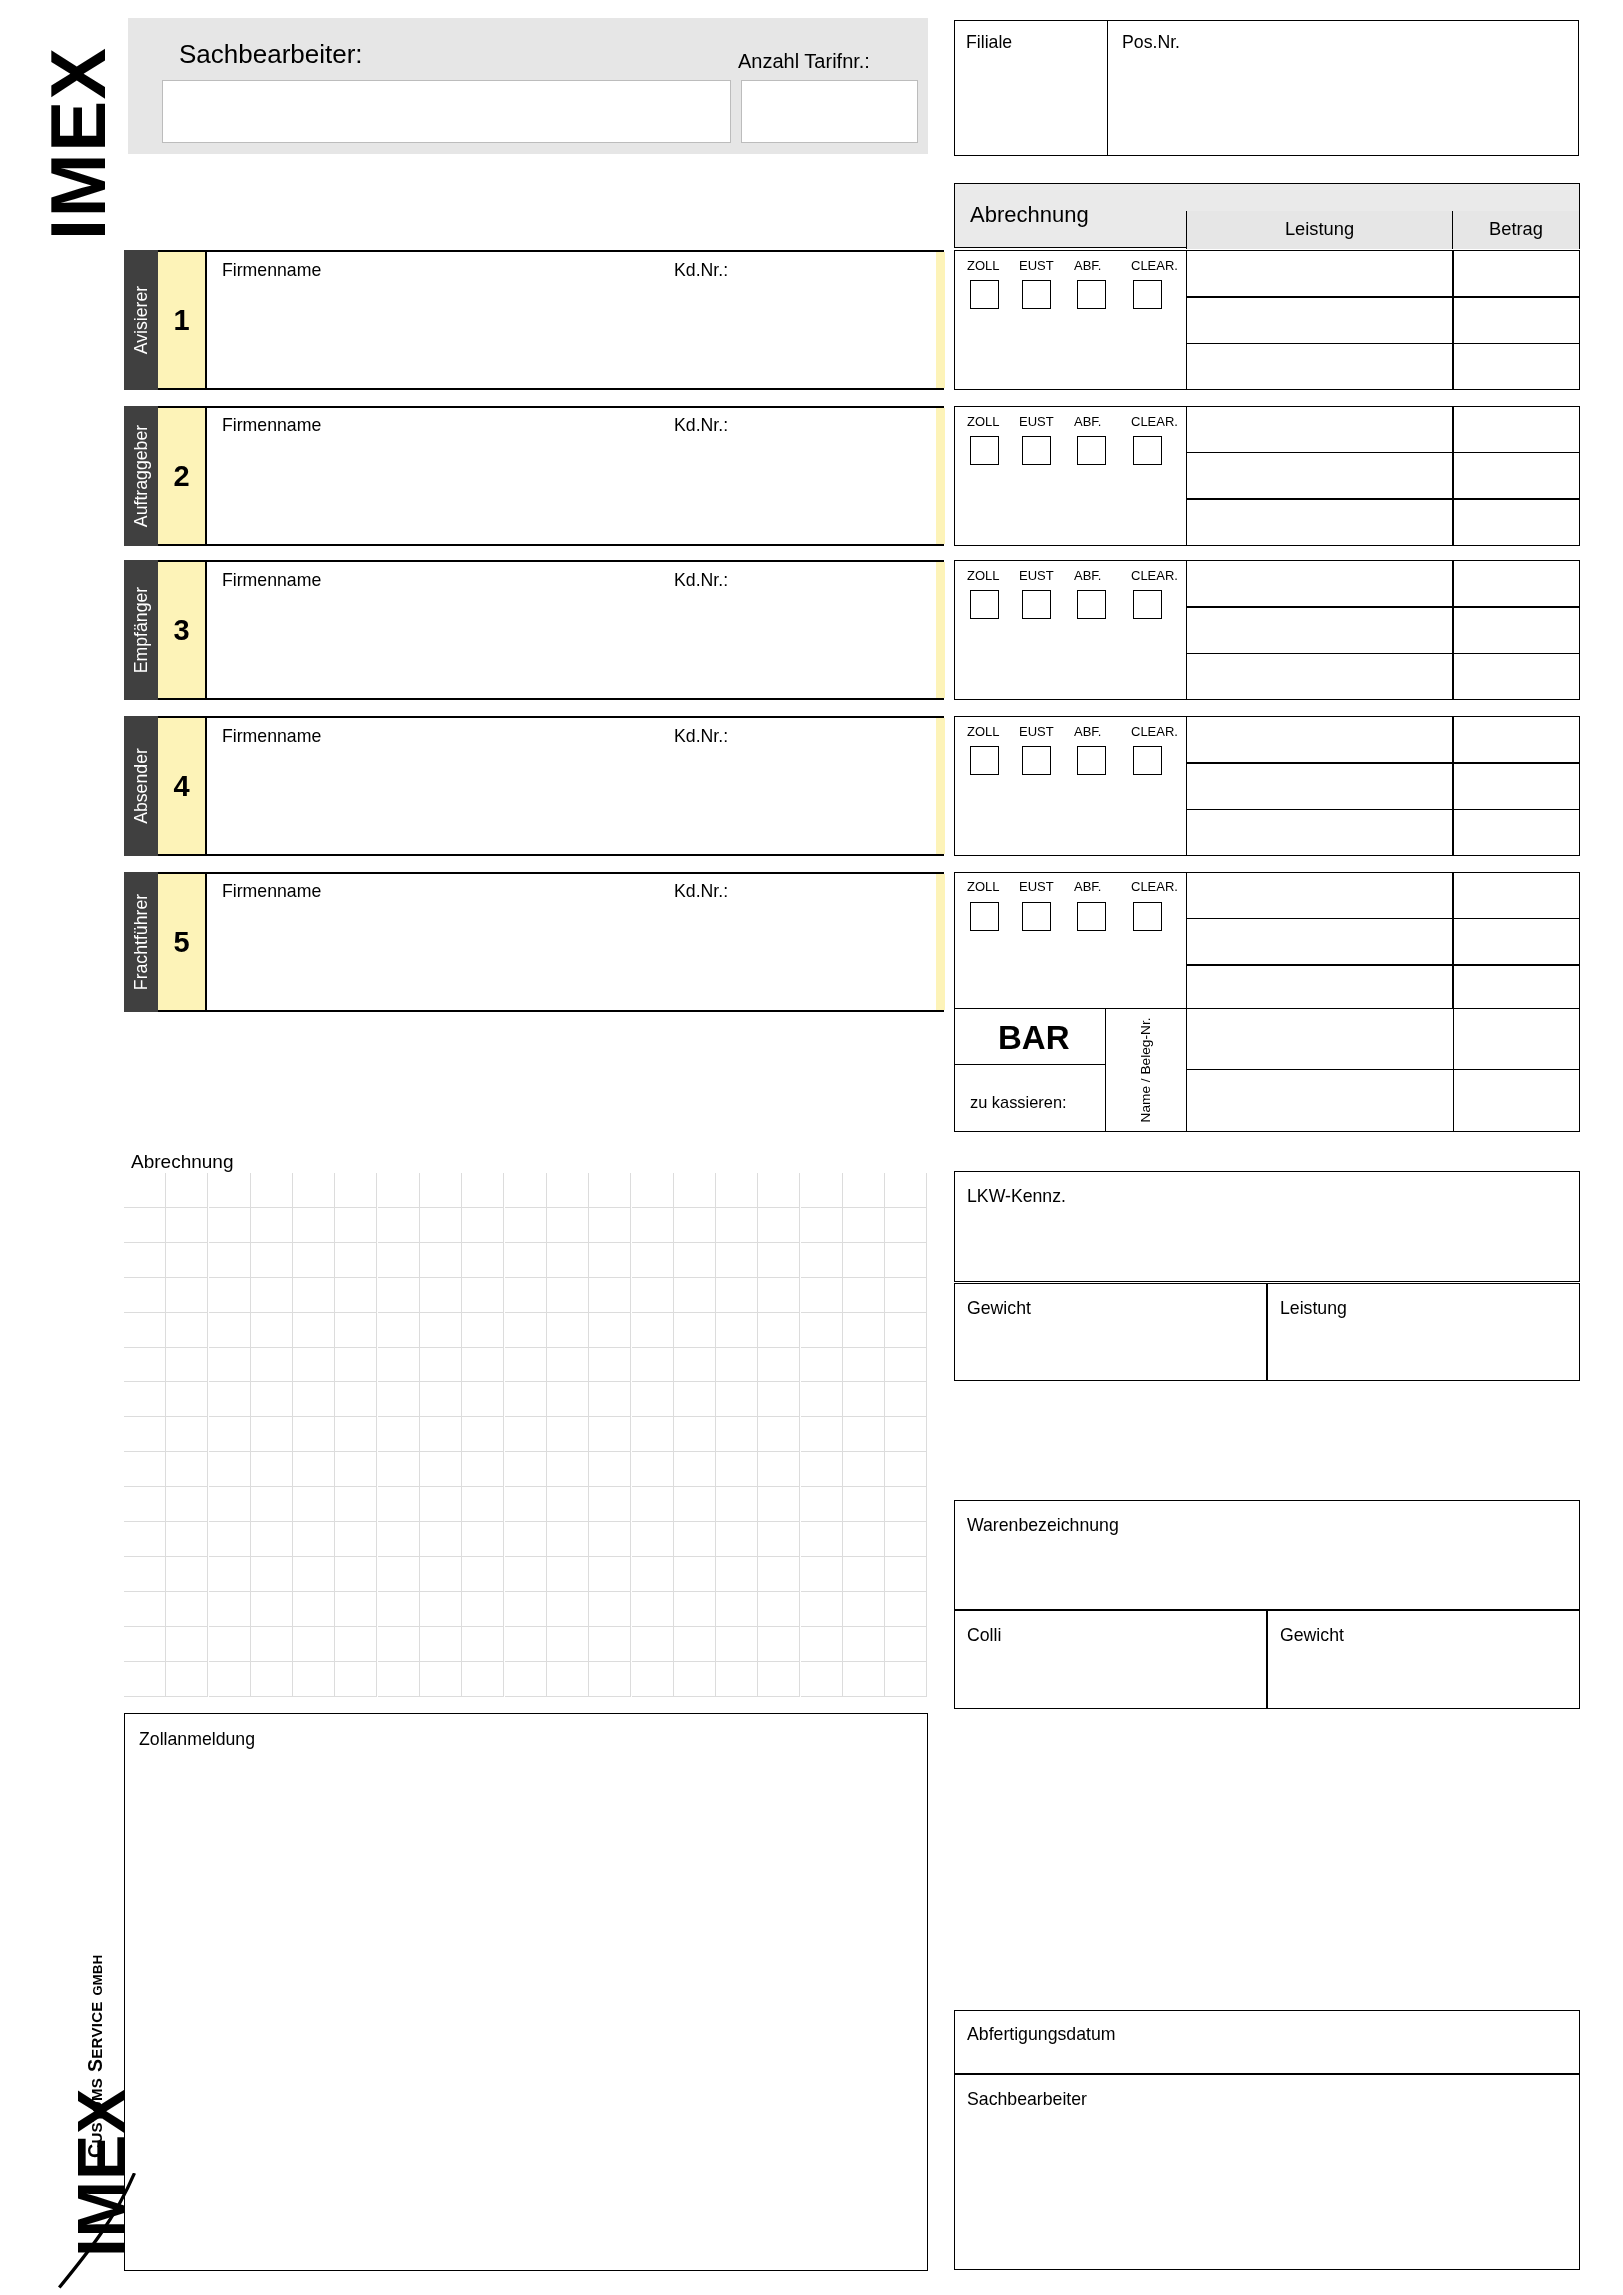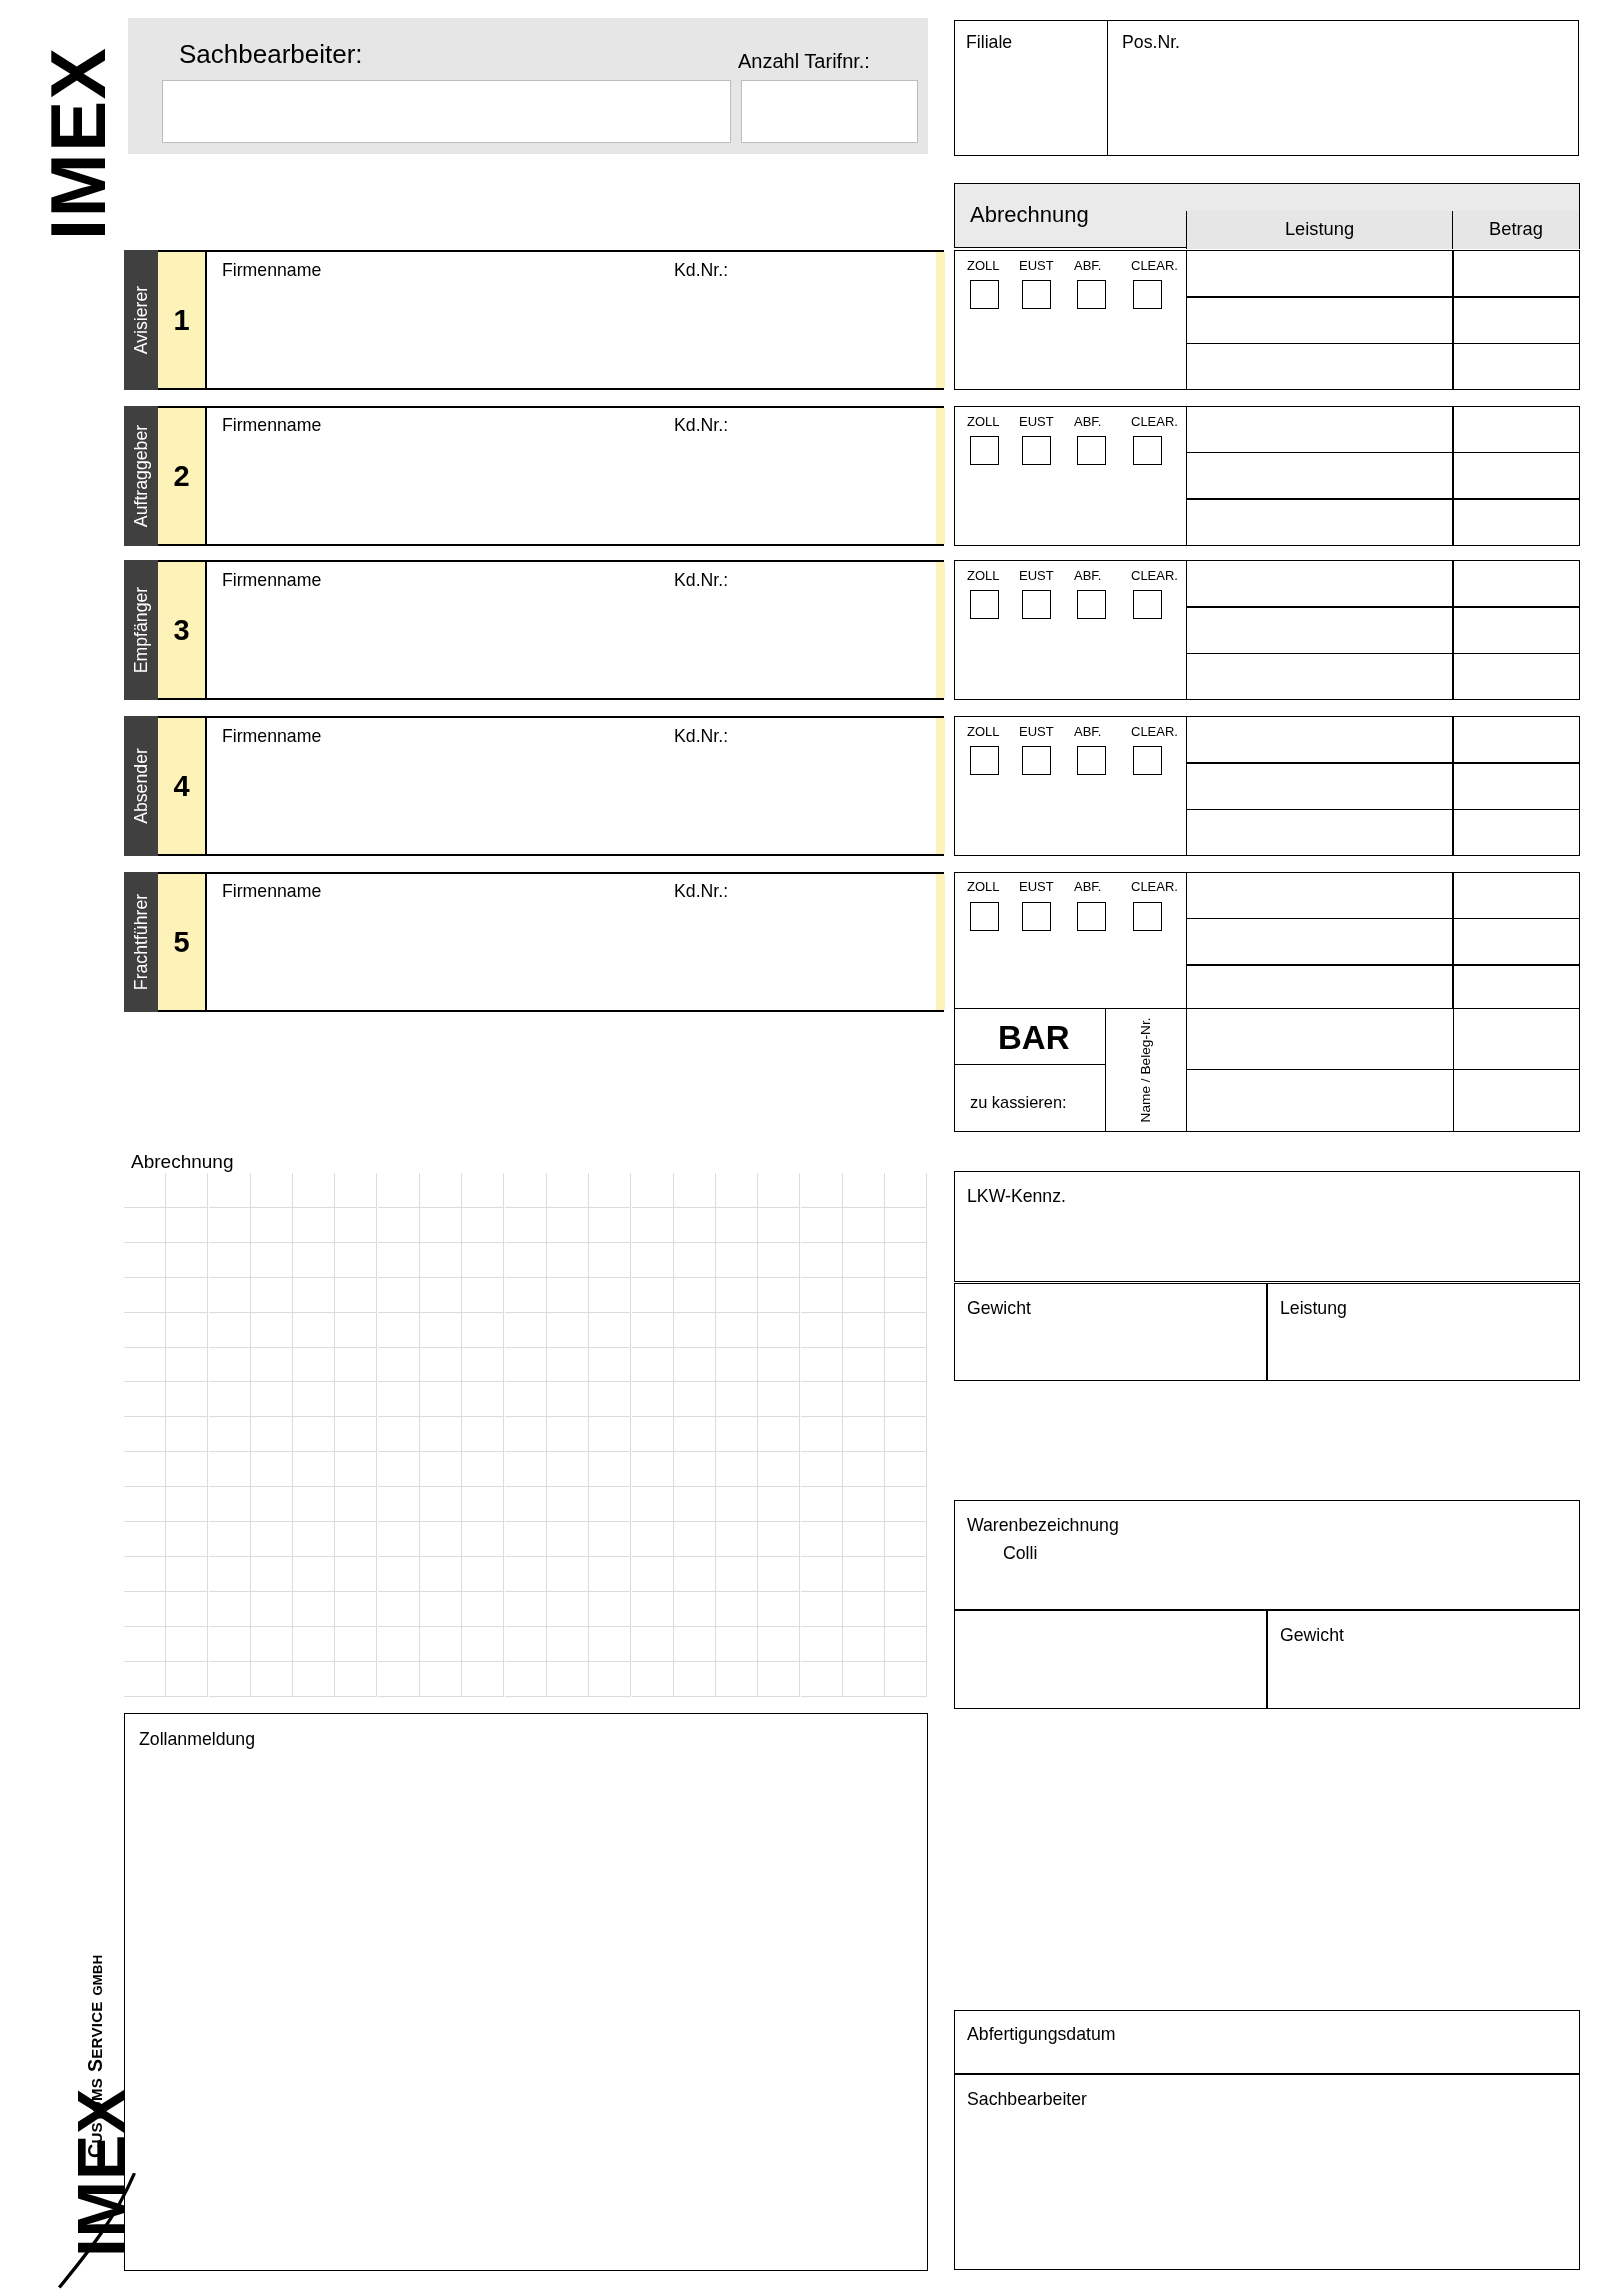--- a/index.html
+++ b/index.html
@@ -284,21 +284,21 @@
   #lkw-lbl   { left: 967px; top: 1188px; }
   #ankunft-box { left: 954px; top: 1283px; width: 313px; height: 98px; }
   #abfahrt-box { left: 1267px; top: 1283px; width: 313px; height: 98px; }
   #ankunft-lbl { left: 967px; top: 1300px; }
   #abfahrt-lbl { left: 1280px; top: 1300px; }
 
   #waren-box { left: 954px; top: 1500px; width: 626px; height: 110px; }
   #waren-lbl { left: 967px; top: 1517px; }
   #colli-box   { left: 954px; top: 1610px; width: 313px; height: 99px; }
   #gewicht-box { left: 1267px; top: 1610px; width: 313px; height: 99px; }
-  #colli-lbl   { left: 967px; top: 1545px; margin-left: 36px; }
+  #colli-lbl   { left: 967px; top: 1627px; }
   #gewicht-lbl { left: 1280px; top: 1627px; }
 
   #zollanmeldung-box { left: 124px; top: 1713px; width: 804px; height: 558px; }
   #zollanmeldung-lbl { left: 139px; top: 1731px; }
 
   #abfdatum-box { left: 954px; top: 2010px; width: 626px; height: 64px; }
   #abfdatum-lbl { left: 967px; top: 2026px; }
   #sachbearb-box { left: 954px; top: 2074px; width: 626px; height: 196px; }
   #sachbearb-lbl { left: 967px; top: 2091px; }
 </style>

